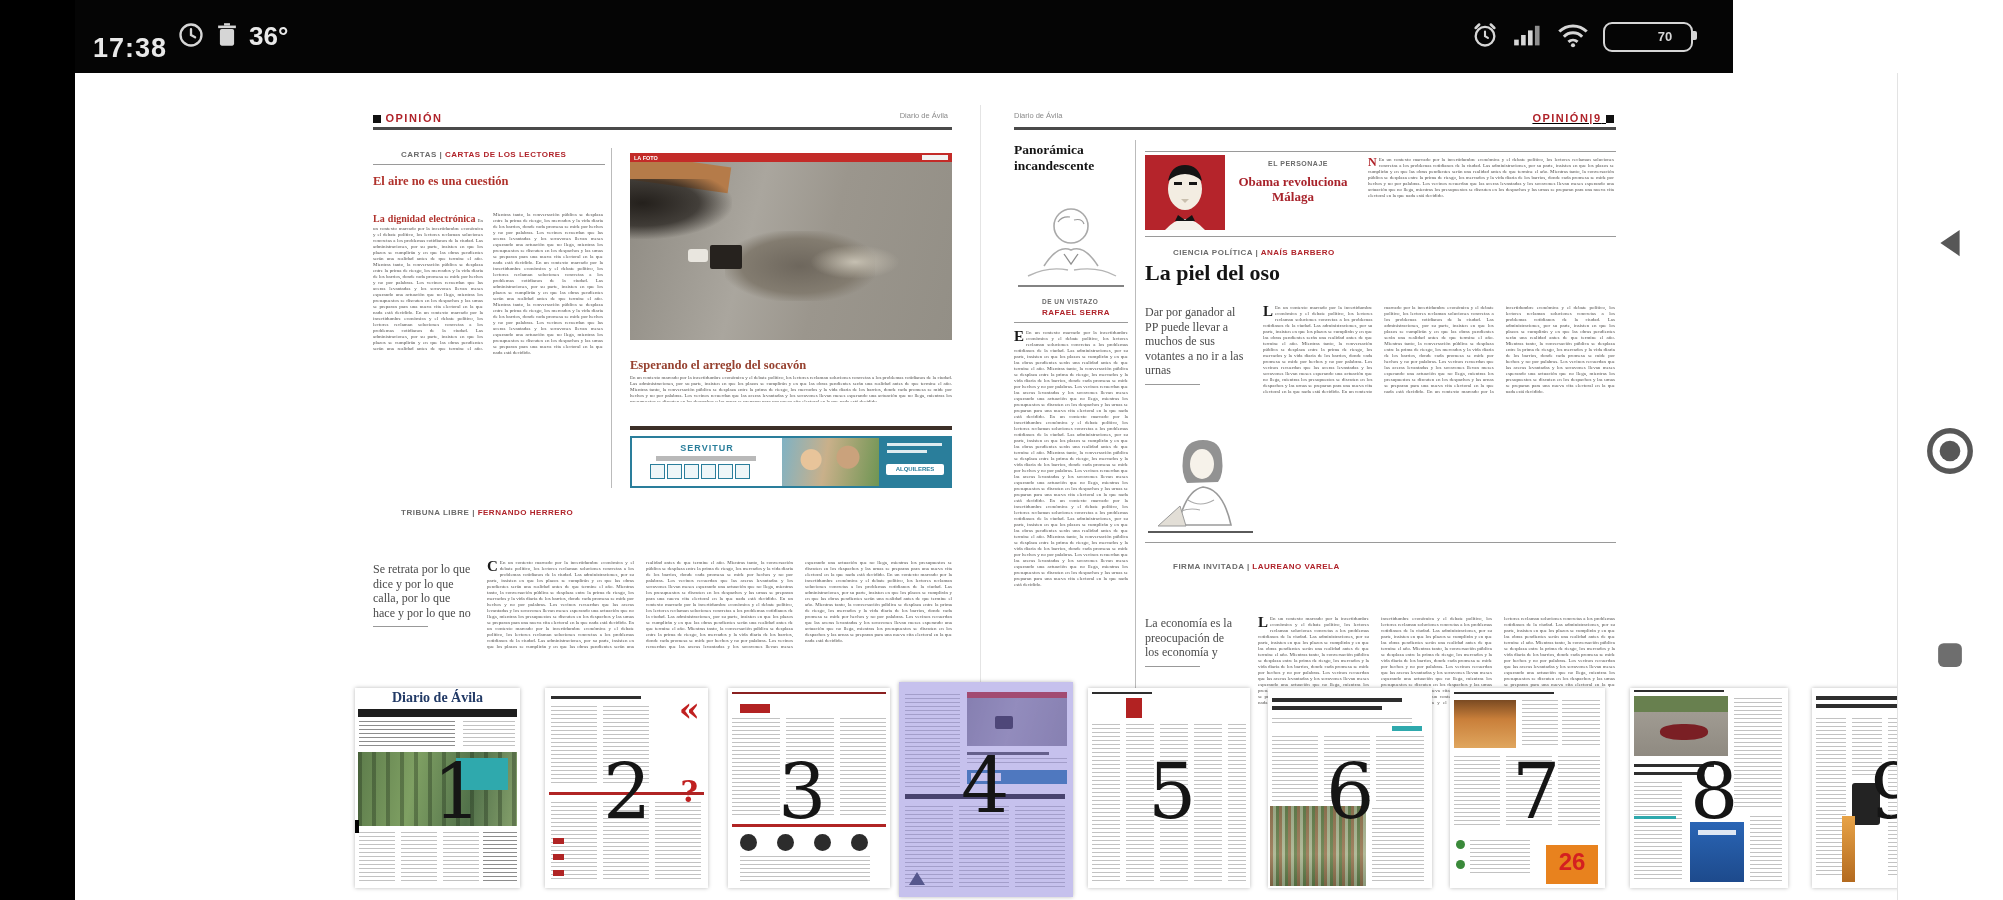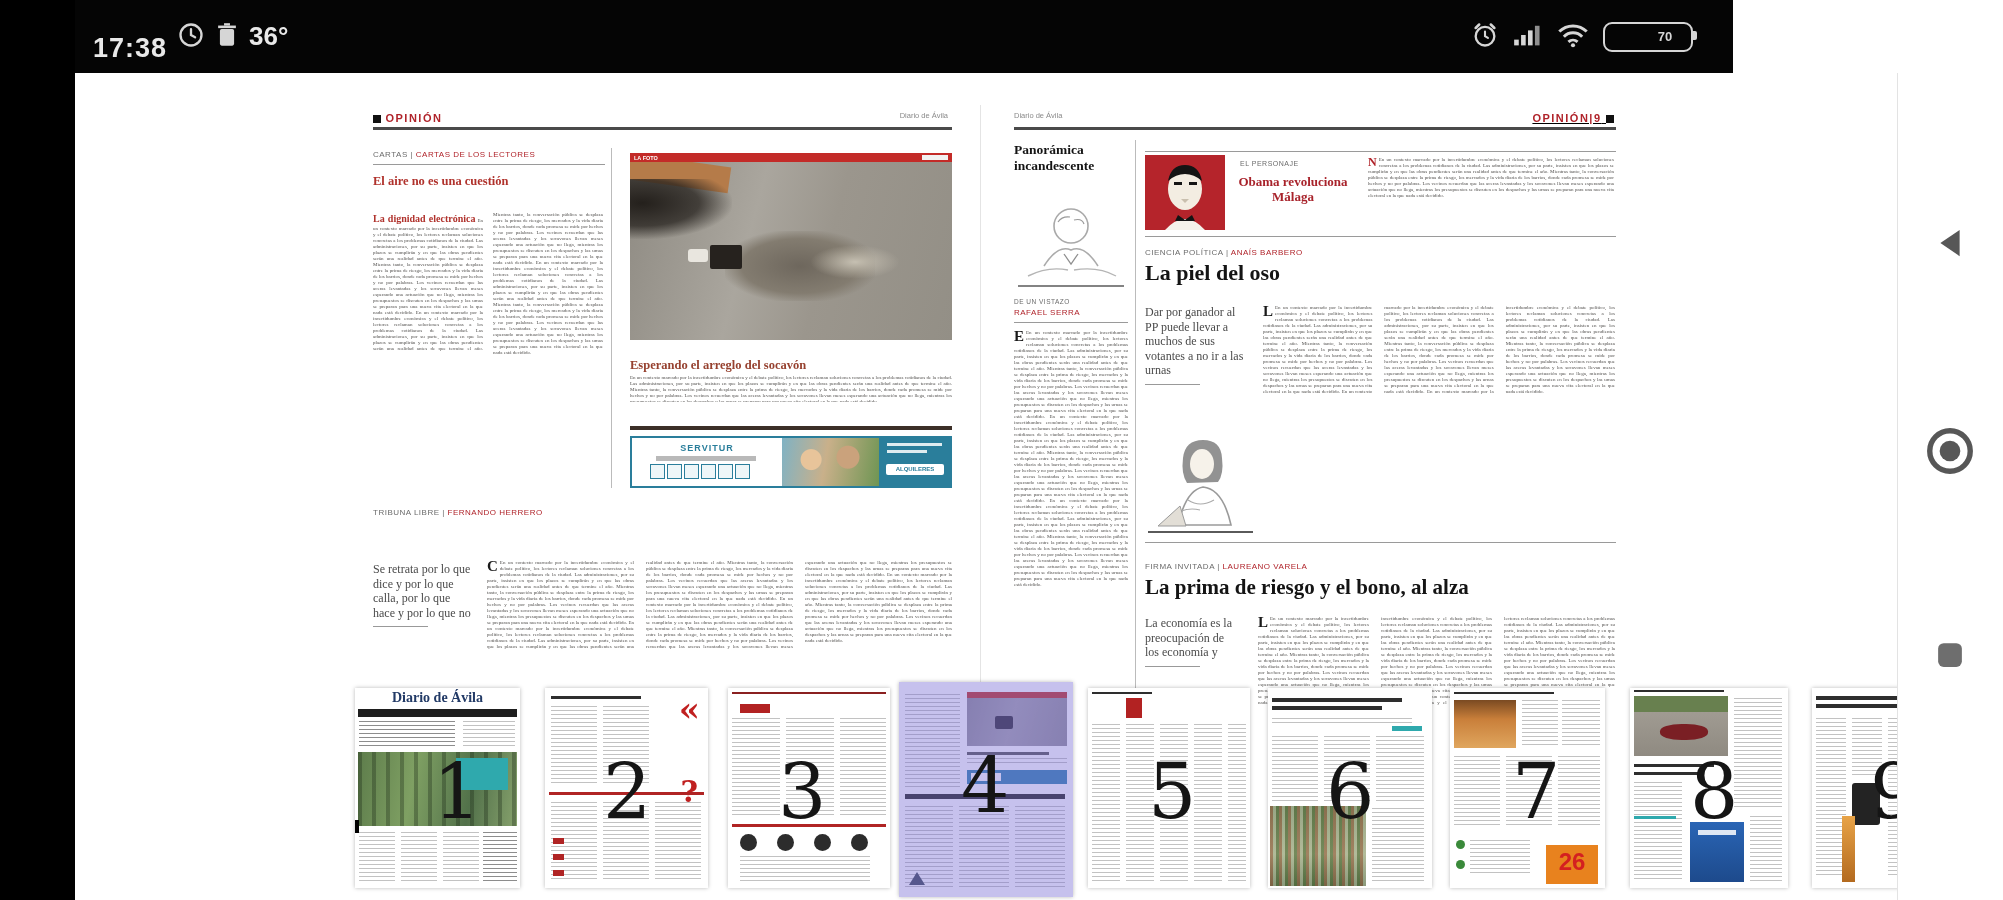--- a/index.html
+++ b/index.html
@@ -27,21 +27,21 @@
   .nav-sep{position:absolute;left:0;top:73px;width:1px;height:827px;background:#e3e3e3;}
   .nav-btn{position:absolute;left:50%;transform:translateX(-50%);}
 
   
   .page{position:absolute;top:100px;height:790px;background:#fff;overflow:hidden;z-index:5;}
   .page-left{left:362px;width:590px;}
   .page-right{left:1008px;width:608px;}
   .fold{position:absolute;left:980px;top:105px;width:1px;height:780px;background:#e4e4e4;z-index:4;}
 
   .edition{font-size:7.5px;color:#8a8a8a;}
-  .kick{font-size:8px;font-weight:normal;color:#6b6b6b;letter-spacing:.5px;}
+  .kick{font-size:8px;font-weight:bold;color:#6b6b6b;letter-spacing:.5px;margin-left:28px;}
   .kick .red{color:#b0232a;}
   .seckick{font-size:11px;font-weight:bold;color:#b0232a;letter-spacing:1.5px;}
   .blacksq{display:inline-block;width:8px;height:8px;background:#111;vertical-align:-1px;}
   .rule{background:#4a4a4a;}
   .thinrule{background:#9a9a9a;}
   .hl{font-family:"Liberation Serif","DejaVu Serif",serif;font-weight:bold;color:#141414;}
   .mt{font-family:"Liberation Serif","DejaVu Serif",serif;font-size:5px;line-height:6px;
       color:#52504e;text-align:justify;overflow:hidden;}
   .cols2{column-count:2;column-gap:10px;}
   .cols3{column-count:3;column-gap:12px;}
@@ -371,21 +371,20 @@
     <span class="dc">L</span>
     <span>En un contexto marcado por la incertidumbre económica y el debate político, los lectores reclaman soluciones concretas a los problemas cotidianos de la ciudad. Las administraciones, por su parte, insisten en que los plazos se cumplirán y en que las obras pendientes serán una realidad antes de que termine el año. Mientras tanto, la conversación pública se desplaza entre la prima de riesgo, los mercados y la vida diaria de los barrios, donde cada promesa se mide por hechos y no por palabras. Los vecinos recuerdan que las aceras levantadas y los socavones llevan meses esperando una actuación que no llega, mientras los presupuestos se discuten en los despachos y las urnas se preparan para una nueva cita electoral en la que nada está decidido. En un contexto marcado por la incertidumbre económica y el debate político, los lectores reclaman soluciones concretas a los problemas cotidianos de la ciudad. Las administraciones, por su parte, insisten en que los plazos se cumplirán y en que las obras pendientes serán una realidad antes de que termine el año. Mientras tanto, la conversación pública se desplaza entre la prima de riesgo, los mercados y la vida diaria de los barrios, donde cada promesa se mide por hechos y no por palabras. Los vecinos recuerdan que las aceras levantadas y los socavones llevan meses esperando una actuación que no llega, mientras los presupuestos se discuten en los despachos y las urnas se preparan para una nueva cita electoral en la que nada está decidido. En un contexto marcado por la incertidumbre económica y el debate político, los lectores reclaman soluciones concretas a los problemas cotidianos de la ciudad. Las administraciones, por su parte, insisten en que los plazos se cumplirán y en que las obras pendientes serán una realidad antes de que termine el año. Mientras tanto, la conversación pública se desplaza entre la prima de riesgo, los mercados y la vida diaria de los barrios, donde cada promesa se mide por hechos y no por palabras. Los vecinos recuerdan que las aceras levantadas y los socavones llevan meses esperando una actuación que no llega, mientras los presupuestos se discuten en los despachos y las urnas se preparan para una nueva cita electoral en la que nada está decidido.</span>
   </div>
 
   <div class="abs thinrule" style="left:137px;right:0;top:442px;height:1px;"></div>
   <div class="abs kick" style="left:137px;top:462px;">
     <span>FIRMA INVITADA</span>
     <span> | </span>
     <span class="red">LAUREANO VARELA</span>
   </div>
-  <div class="abs hl" style="left:137px;top:475px;font-size:21px;">La prima de riesgo y el bono, al alza</div>
   <div class="abs pq" style="left:137px;top:516px;width:95px;">
     <span>La economía es la preocupación de los economía y</span>
     <div class="pqrule"></div>
   </div>
   <div class="abs mt cols3" style="left:250px;top:516px;width:357px;height:270px;">
     <span class="dc">L</span>
     <span>En un contexto marcado por la incertidumbre económica y el debate político, los lectores reclaman soluciones concretas a los problemas cotidianos de la ciudad. Las administraciones, por su parte, insisten en que los plazos se cumplirán y en que las obras pendientes serán una realidad antes de que termine el año. Mientras tanto, la conversación pública se desplaza entre la prima de riesgo, los mercados y la vida diaria de los barrios, donde cada promesa se mide por hechos y no por palabras. Los vecinos recuerdan que las aceras levantadas y los socavones llevan meses esperando una actuación que no llega, mientras los presupuestos se discuten en los despachos y las urnas se preparan para una nueva cita electoral en la que nada está decidido. En un contexto marcado por la incertidumbre económica y el debate político, los lectores reclaman soluciones concretas a los problemas cotidianos de la ciudad. Las administraciones, por su parte, insisten en que los plazos se cumplirán y en que las obras pendientes serán una realidad antes de que termine el año. Mientras tanto, la conversación pública se desplaza entre la prima de riesgo, los mercados y la vida diaria de los barrios, donde cada promesa se mide por hechos y no por palabras. Los vecinos recuerdan que las aceras levantadas y los socavones llevan meses esperando una actuación que no llega, mientras los presupuestos se discuten en los despachos y las urnas se preparan para una nueva cita electoral en la que nada está decidido. En un contexto marcado por la incertidumbre económica y el debate político, los lectores reclaman soluciones concretas a los problemas cotidianos de la ciudad. Las administraciones, por su parte, insisten en que los plazos se cumplirán y en que las obras pendientes serán una realidad antes de que termine el año. Mientras tanto, la conversación pública se desplaza entre la prima de riesgo, los mercados y la vida diaria de los barrios, donde cada promesa se mide por hechos y no por palabras. Los vecinos recuerdan que las aceras levantadas y los socavones llevan meses esperando una actuación que no llega, mientras los presupuestos se discuten en los despachos y las urnas se preparan para una nueva cita electoral en la que nada está decidido.</span>
   </div>
 </div>
 

